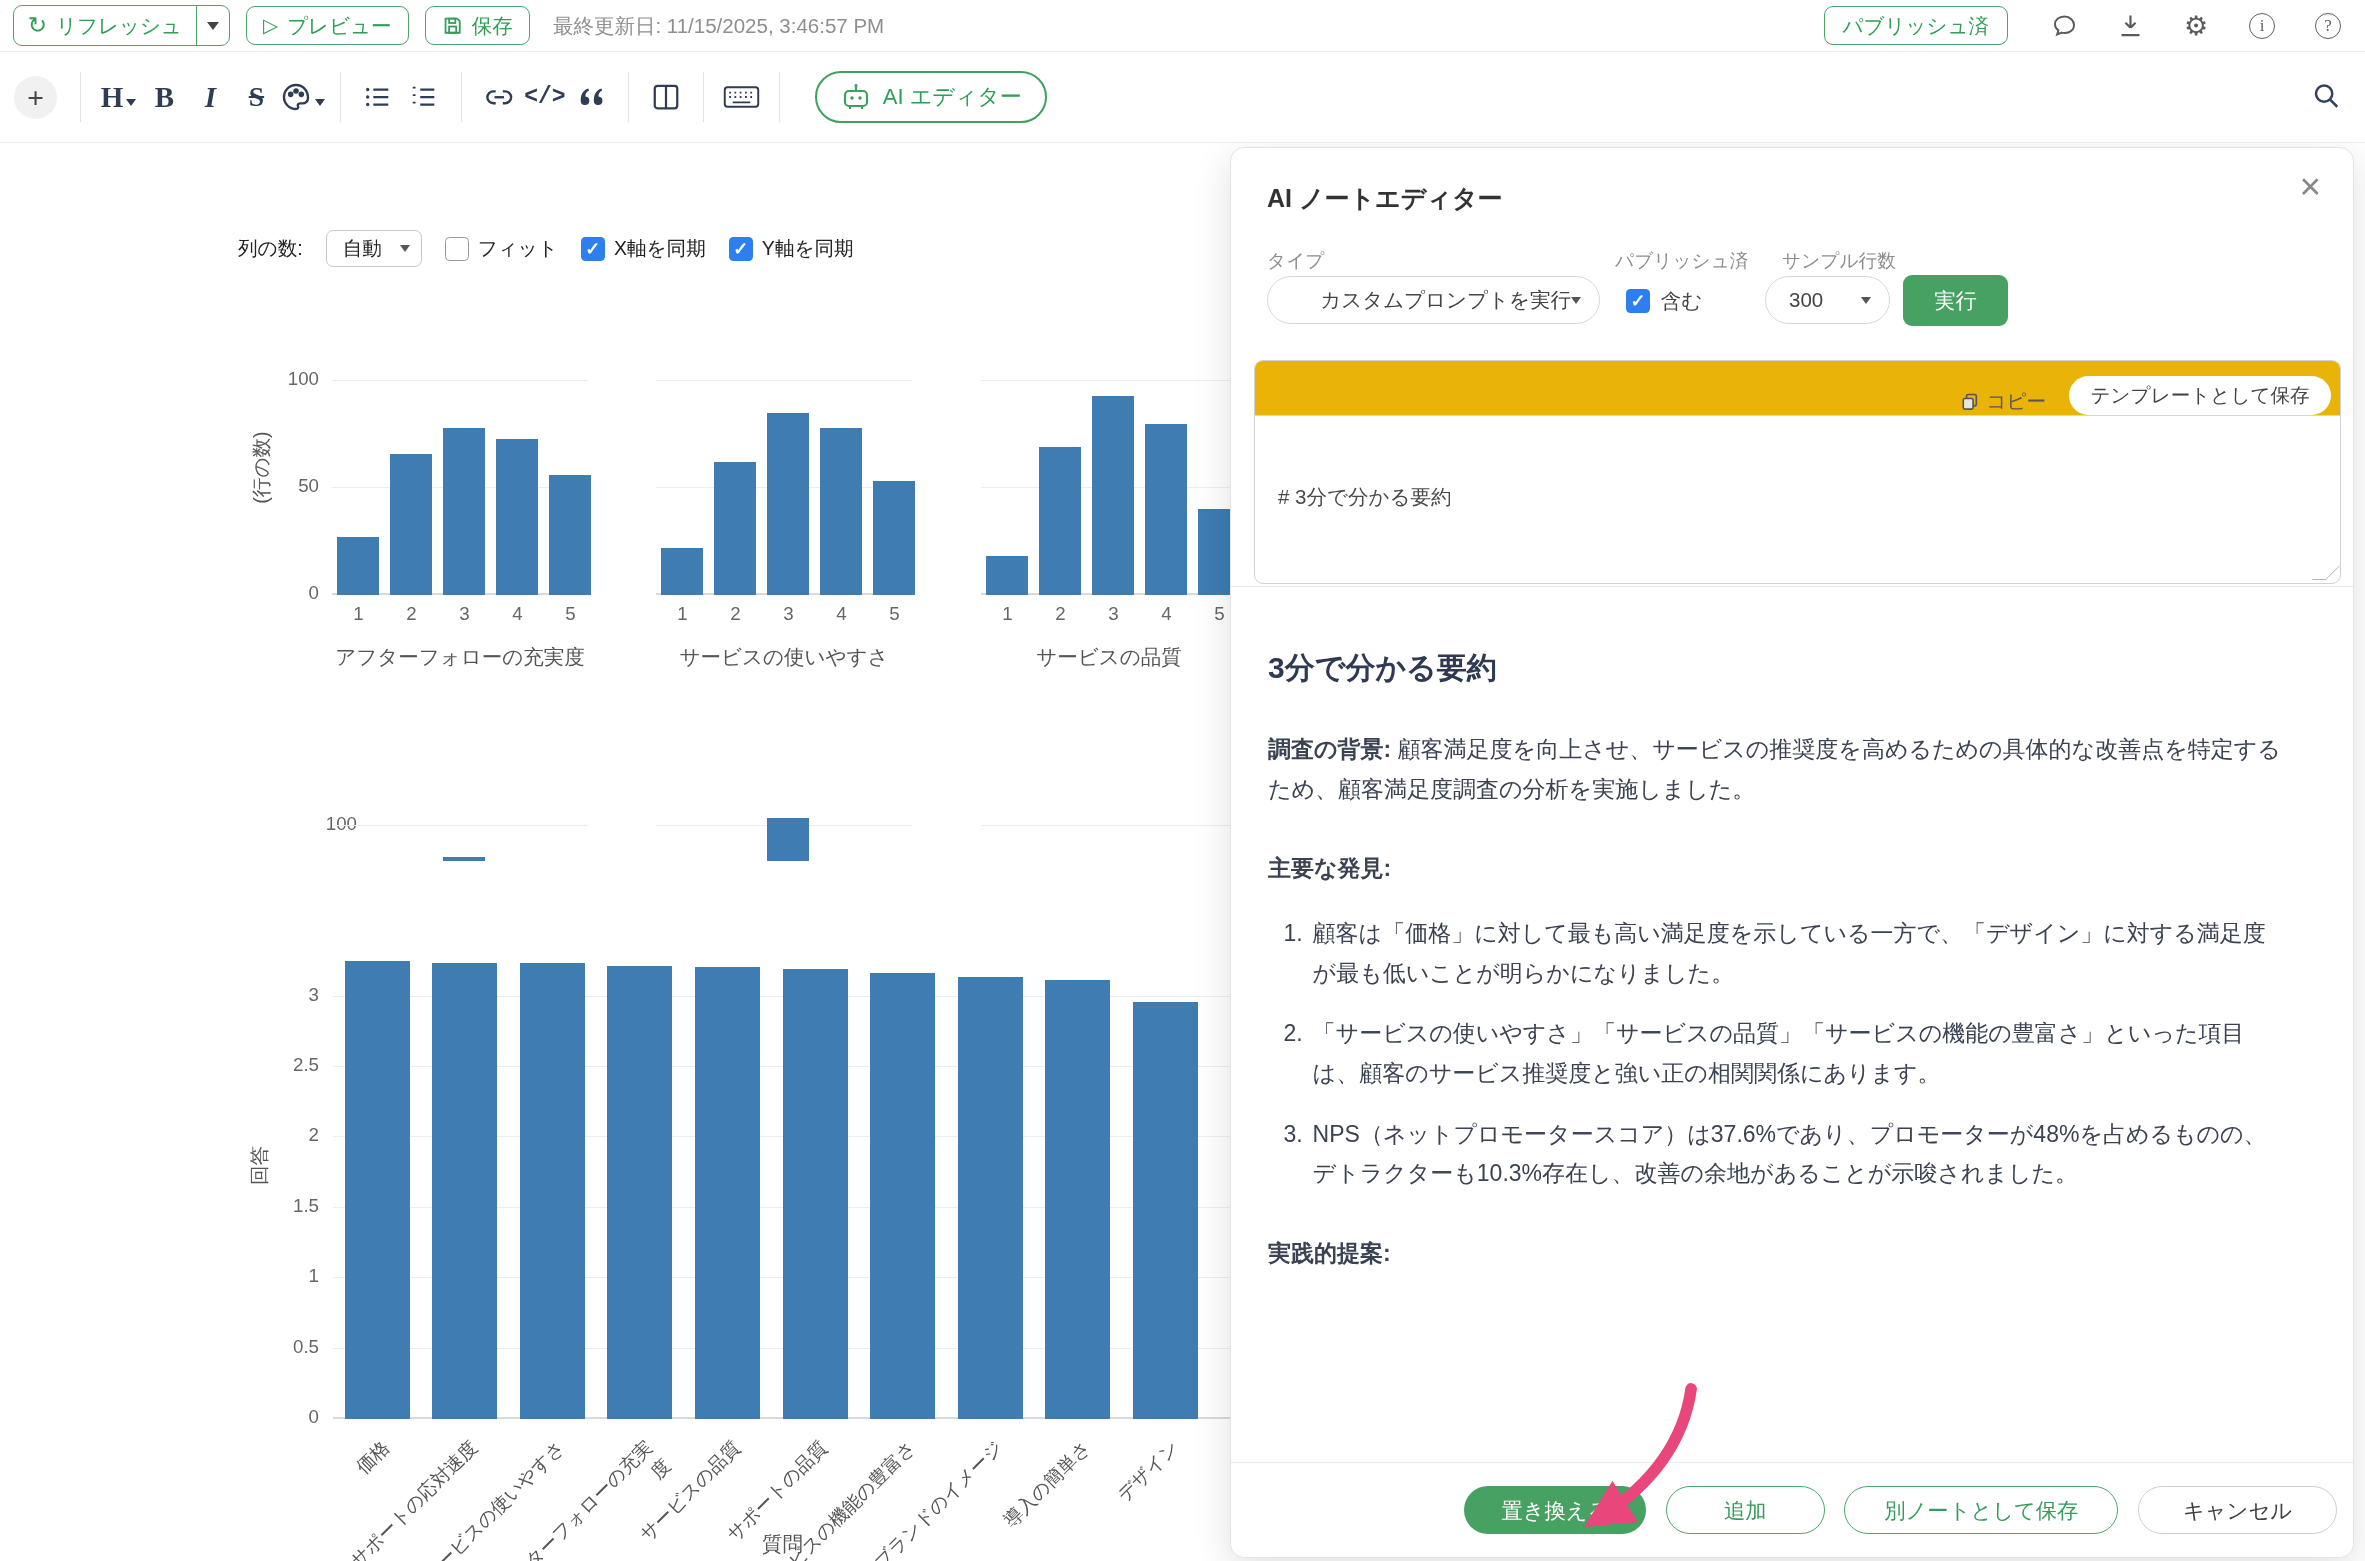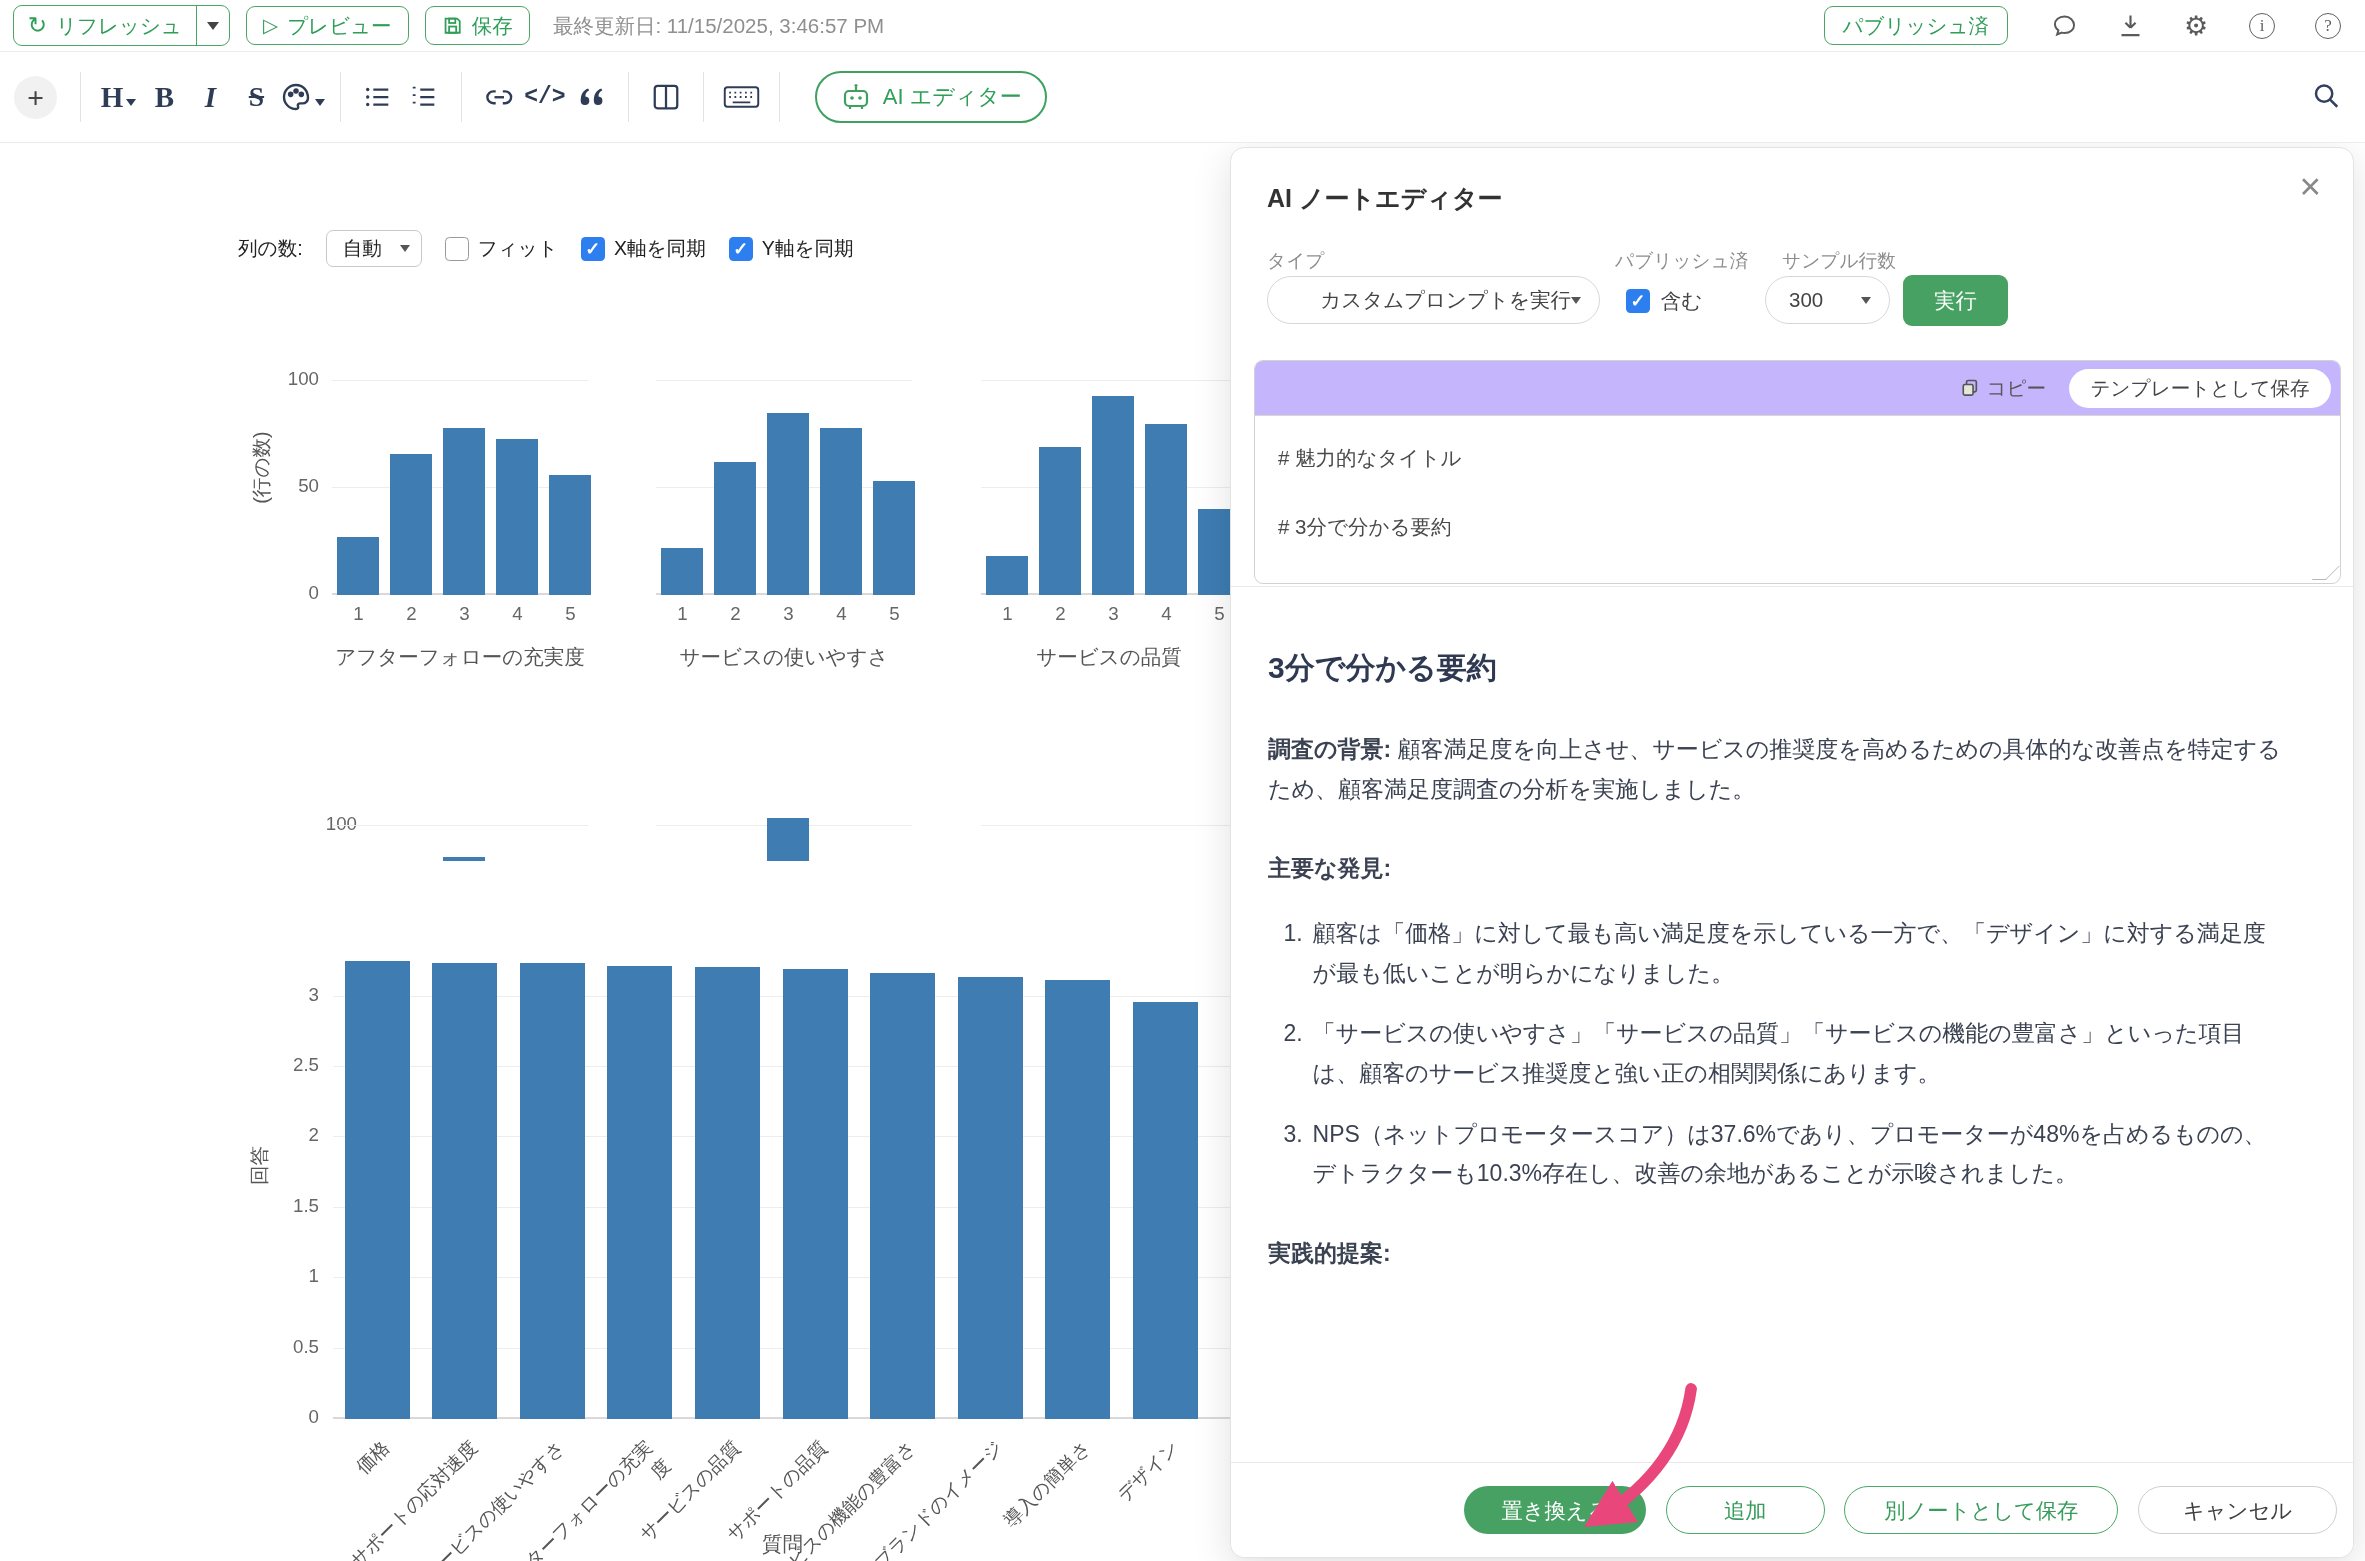--- a/index.html
+++ b/index.html
@@ -69,21 +69,21 @@
   #panel{position:absolute;left:1230px;top:147px;width:1124px;height:1411px;background:#fff;border:0.9px solid #e3e3e3;
     border-radius:14.2px;box-shadow:0 10.7px 39px rgba(0,0,0,.12);z-index:20;box-sizing:border-box;}
   .pclose{position:absolute;right:32px;top:19.6px;font-size:37px;font-weight:300;color:#888;line-height:1;}
   .ptitle{position:absolute;left:36px;top:34px;font-size:25px;font-weight:700;color:#333;}
   .plab{position:absolute;top:100px;font-size:18.7px;color:#8d8d8d;}
   .pillsel{position:absolute;top:128px;height:48px;border:0.9px solid #d8d8d8;border-radius:24px;background:#fff;
     display:flex;align-items:center;justify-content:space-between;padding:0 18px 0 23px;box-sizing:border-box;font-size:20.5px;color:#444;}
   .runbtn{position:absolute;left:672px;top:127px;width:105px;height:51px;border-radius:9px;background:#47A163;color:#fff;
     display:flex;align-items:center;justify-content:center;font-size:21.3px;}
   .pbox{position:absolute;left:23px;top:212px;width:1087px;height:224px;border:0.9px solid #d2d2d2;border-radius:9px;background:#fff;box-sizing:border-box;}
-  .pbox-head{height:55px;background:#c4b5fd;border-radius:8px 8px 0 0;display:flex;align-items:center;justify-content:flex-end;
+  .pbox-head{height:55px;background:#eab308;border-radius:8px 8px 0 0;display:flex;align-items:flex-end;justify-content:flex-end;
     gap:23px;padding:0 9px 0 18px;border-bottom:0.9px solid #d8d7cb;box-sizing:border-box;}
   .copybtn{display:flex;align-items:center;gap:7.1px;color:#555;font-size:19.6px;}
   .tmplbtn{height:39px;background:#fff;border-radius:19.6px;padding:0 21.3px;display:flex;align-items:center;font-size:19.6px;color:#444;}
   .pbox-body{position:relative;padding:27px 23px 0;font-size:20.5px;color:#4a4a4a;line-height:30px;height:142px;}
   .pline2{margin-top:39px;}
   .resizer{position:absolute;right:7.1px;bottom:5.3px;width:12.5px;height:12.5px;
     border-right:1.8px solid #999;border-bottom:1.8px solid #999;transform:skew(-45deg) ;opacity:.7;}
   .pdiv{position:absolute;left:0;right:0;top:438px;height:0.9px;background:#e9e9e9;}
   .doc{position:absolute;left:37px;top:445px;width:1019px;height:869px;overflow:hidden;color:#3b4252;}
   .doc h1{font-size:36px;font-weight:800;color:#2f3a52;margin:48px 0 0;line-height:1.3;}
@@ -398,21 +398,20 @@
             <rect x="8" y="3" width="12" height="14" rx="2"></rect>
               <rect x="4" y="8" width="12" height="13" rx="2" fill="#e7e6da"></rect>
           </svg>
           <span>コピー</span>
         </div>
         <div class="tmplbtn">
             <span>テンプレートとして保存</span>
           </div>
       </div>
       <div class="pbox-body">
-        <div># 魅力的なタイトル</div>
         <div class="pline2"># 3分で分かる要約</div>
         <div class="resizer"></div>
       </div>
     </div>
 
     <div class="pdiv"></div>
 
     <div class="doc">
       <h2>3分で分かる要約</h2>
       <div class="para">

